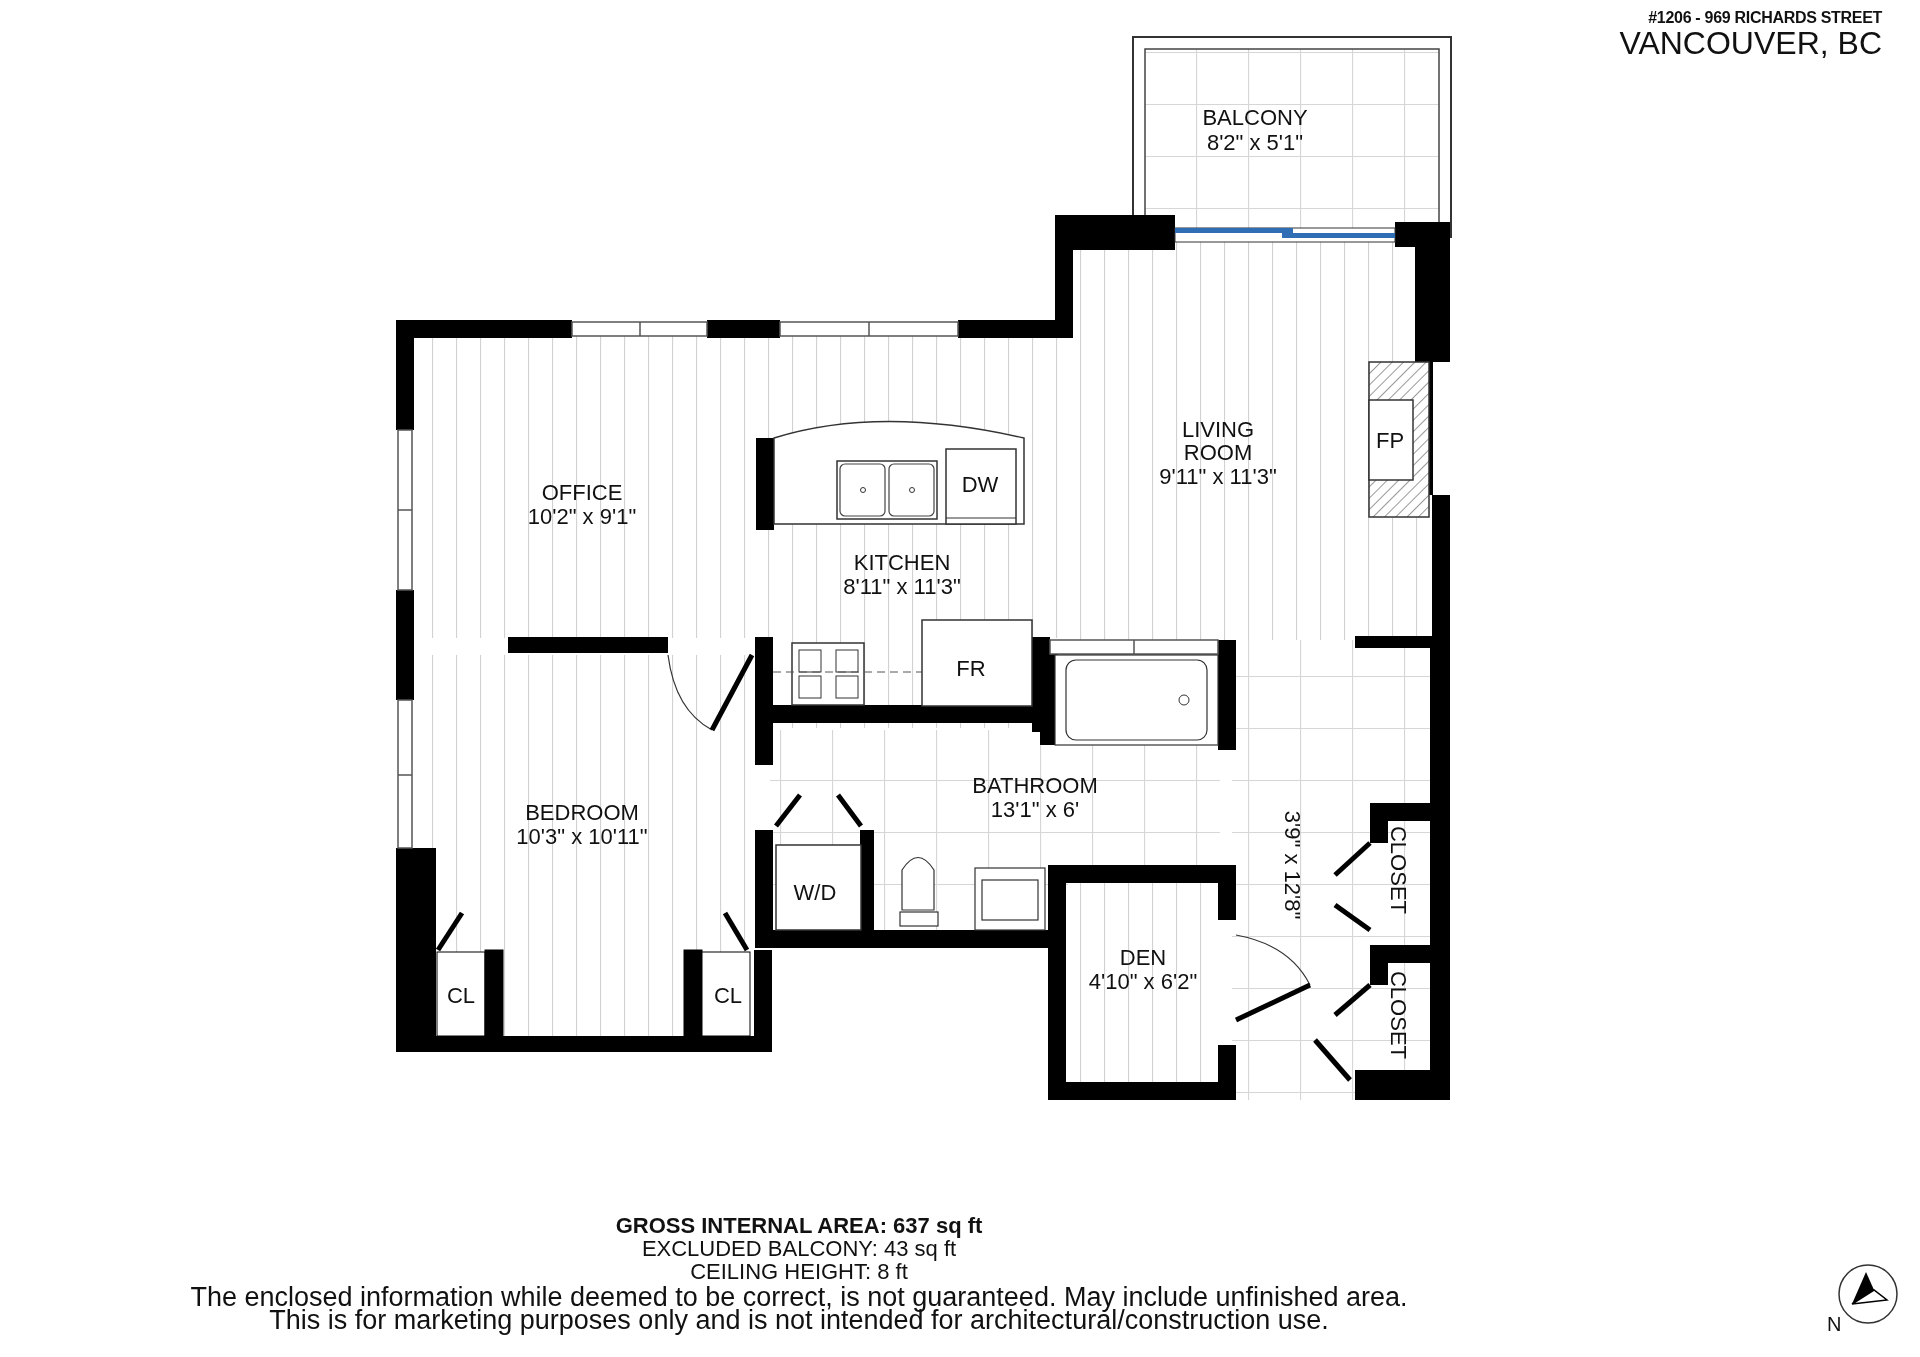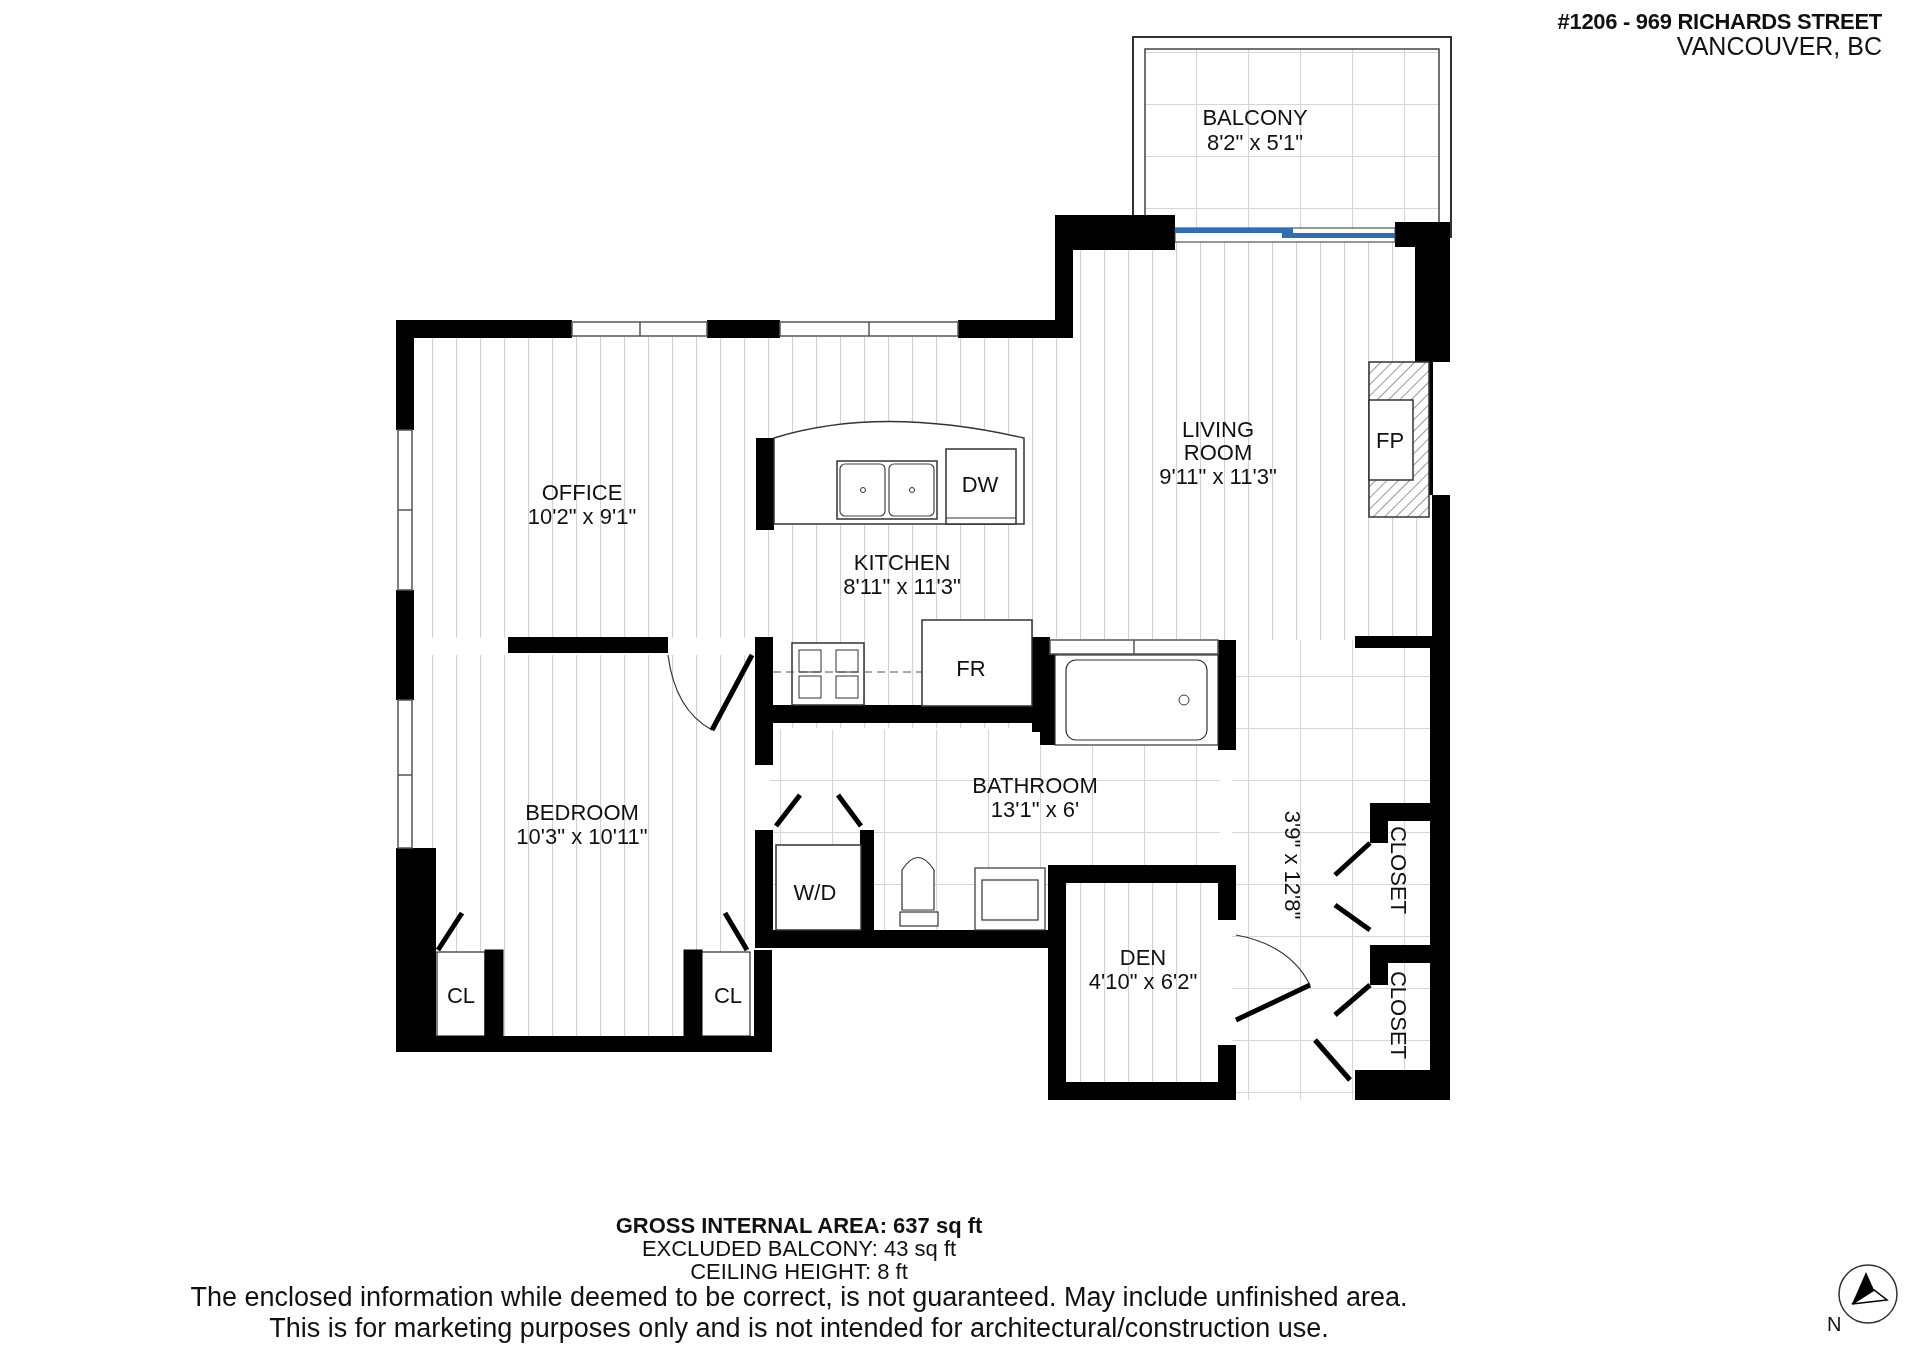--- a/index.html
+++ b/index.html
@@ -1,21 +1,21 @@
 <!DOCTYPE html>
 <html><head>
 <meta charset="utf-8">
 <style>
   html,body{margin:0;padding:0;background:#fff;}
   body{width:1920px;height:1357px;position:relative;overflow:hidden;font-family:"Liberation Sans","DejaVu Sans",sans-serif;color:#111;}
   svg{position:absolute;left:0;top:0;}
   .lbl{font-family:"Liberation Sans",sans-serif;font-size:22px;fill:#111;text-anchor:middle;}
   .hdr{position:absolute;right:38px;top:10px;text-align:right;line-height:1.05;}
-  .hdr .a{font-weight:bold;font-size:22px;letter-spacing:-0.3px;}
-  .hdr .c{font-size:25px;}
+  .hdr .a{font-weight:bold;font-size:16px;letter-spacing:-0.3px;}
+  .hdr .c{font-size:32px;}
   .foot{position:absolute;left:0;width:1598px;top:1214px;text-align:center;font-size:22px;line-height:23px;}
   .foot .g{font-weight:bold;}
   .foot .d{font-size:27px;margin-top:3px;line-height:23px;}
   .compass{position:absolute;left:1836px;top:1262px;}
   .compass-n{position:absolute;left:1827px;top:1313px;font-size:20px;}
 </style>
 </head>
 <body>
 
 <div class="hdr">
@@ -226,21 +226,21 @@
 
   <text class="lbl" x="461" y="1003">CL</text>
   <text class="lbl" x="728" y="1003">CL</text>
 </svg>
 
 <div class="foot">
   <div class="g">GROSS INTERNAL AREA: 637 sq ft</div>
   <div>EXCLUDED BALCONY: 43 sq ft</div>
   <div>CEILING HEIGHT: 8 ft</div>
   <div class="d">The enclosed information while deemed to be correct, is not guaranteed. May include unfinished area.</div>
-  <div class="d" style="margin-top:8px">This is for marketing purposes only and is not intended for architectural/construction use.</div>
+  <div class="d" style="margin-top:0">This is for marketing purposes only and is not intended for architectural/construction use.</div>
 </div>
 
 <svg class="compass" width="64" height="64" viewBox="0 0 64 64">
   <circle cx="32" cy="32" r="29" fill="#fff" stroke="#333" stroke-width="1.5"></circle>
   <path d="M30 10 L16 42 L38 28 Z" fill="#000"></path>
   <path d="M16 42 L38 28 L51 38 Z" fill="#fff" stroke="#000" stroke-width="1.5"></path>
 </svg>
 <div class="compass-n">N</div>
 
 </body></html>

